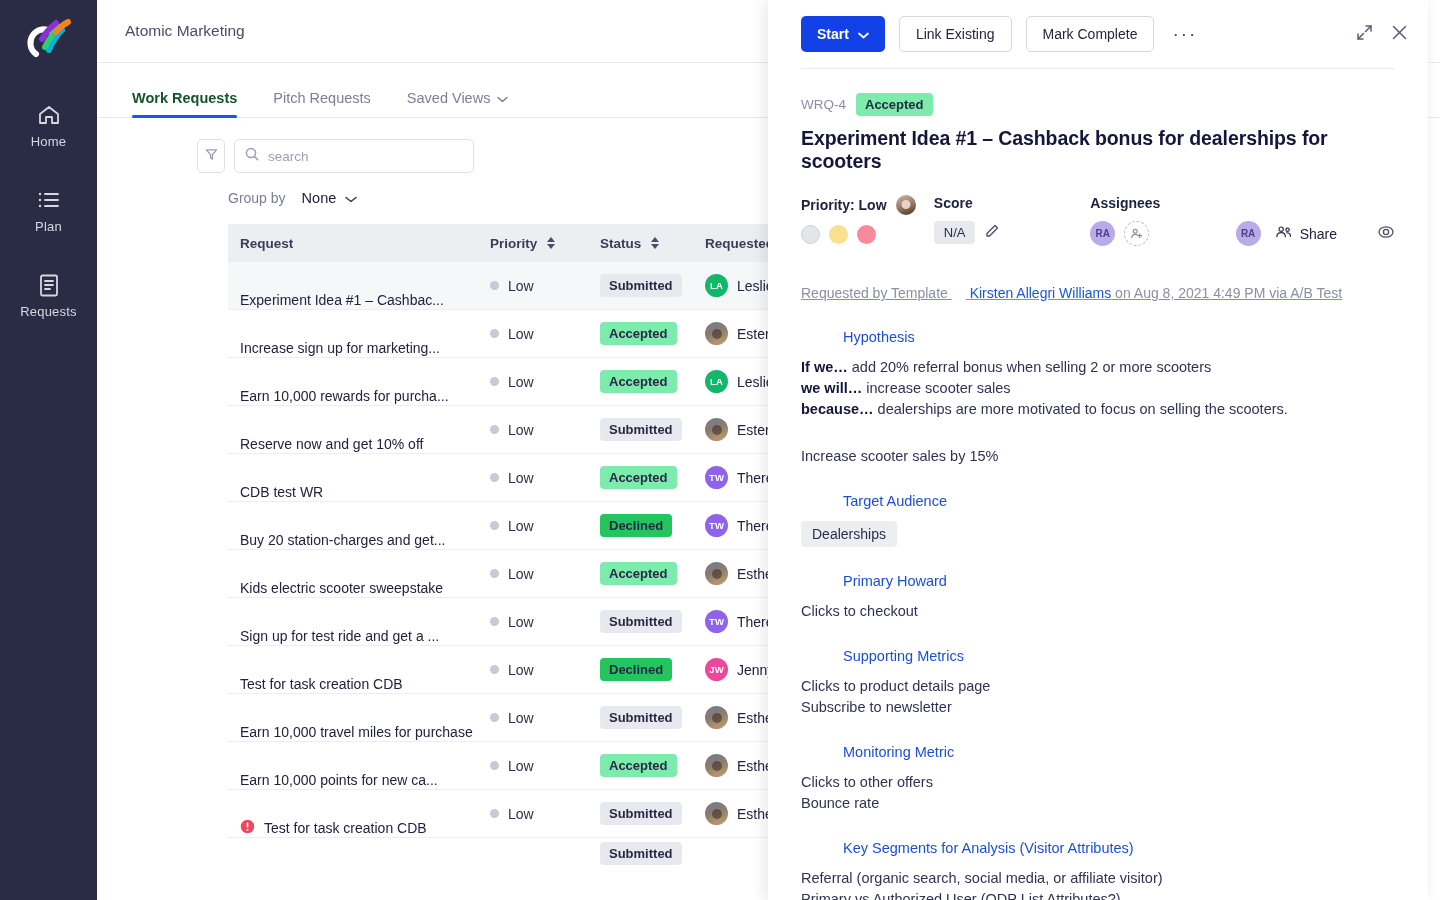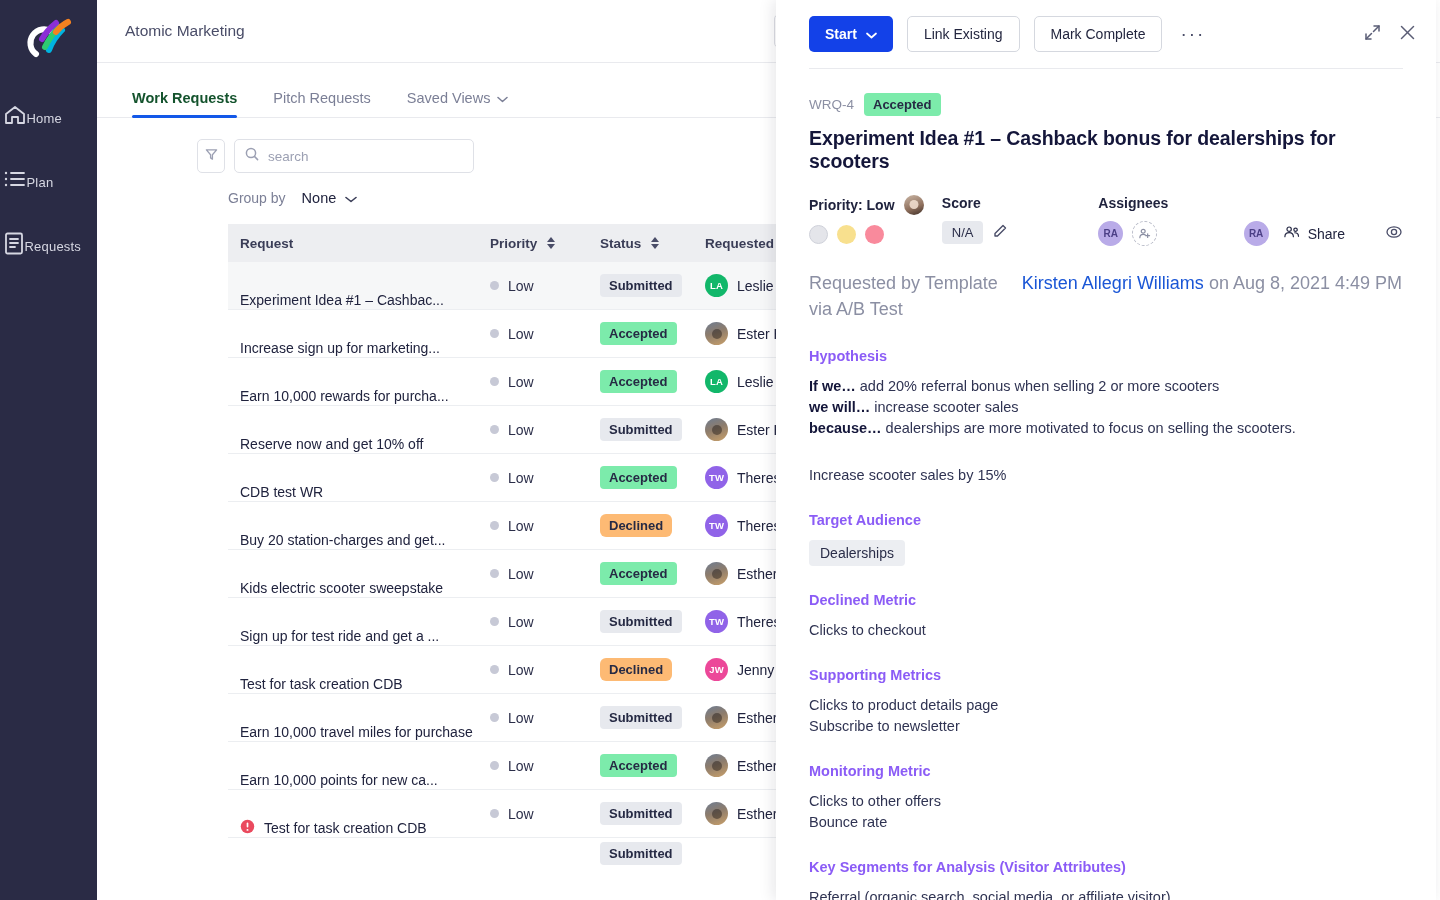--- a/index.html
+++ b/index.html
@@ -13,22 +13,22 @@
   .app { position: relative; width: 1440px; height: 900px; }
 
   
   .rail {
     position: absolute; left: 0; top: 0; width: 97px; height: 900px;
     background: #2a2b45;
     display: flex; flex-direction: column; align-items: center;
   }
   .logo { margin-top: 14px; width: 54px; height: 54px; position: relative; }
   .rail-item {
-    width: 92px; display: flex; flex-direction: row; align-items: center;
-    cursor: pointer; text-decoration: none;
+    width: 92px; display: flex; flex-direction: column; align-items: center;
+    cursor: pointer; text-decoration: none; justify-content: space-between;
   }
   .rail-item .ri-icon { height: 26px; display:flex; align-items:center; justify-content:center; }
   .rail-item .ri-label {
     color: #d6d7e2; font-size: 13px; margin-top: 6px; letter-spacing: .2px;
   }
   #rail-home { margin-top: 34px; }
   #rail-plan { margin-top: 38px; }
   #rail-requests { margin-top: 38px; }
 
   
@@ -123,21 +123,21 @@
   }
   .td-priority { width: 110px; display: flex; align-items: center; gap: 9px; color: #2b2e49; }
   .dot-low { width: 9px; height: 9px; border-radius: 50%; background: #c7c9d6; display:block; }
   .td-status { width: 105px; }
   .badge {
     display: inline-block; padding: 4px 9px; border-radius: 4px;
     font-size: 13px; font-weight: 600; color: #262a44;
   }
   .badge.submitted { background: #e7e9ee; }
   .badge.accepted { background: #7cebab; }
-  .badge.declined { background: #fdba74; border-radius: 6px; }
+  .badge.declined { background: #22c55e; }
   .td-reqby { width: 200px; display: flex; align-items: center; gap: 9px; white-space: nowrap; }
 
   .avatar {
     width: 23px; height: 23px; border-radius: 50%; flex: 0 0 23px;
     display: flex; align-items: center; justify-content: center;
     font-size: 9.5px; font-weight: 700; color: #fff; letter-spacing: .2px;
   }
   .avatar.photo {
     background: linear-gradient(160deg,#6f7d92 0%,#8d7c6c 45%,#c9a06a 100%);
     position: relative; overflow: hidden;
@@ -146,21 +146,21 @@
     content:""; position:absolute; left:50%; top:30%; width:10px; height:10px;
     transform:translateX(-50%); border-radius:50%; background:rgba(30,25,22,.45);
   }
   .alert-ico { flex: 0 0 15px; }
 
   .trow.partial { border-bottom: none; height: 30px; overflow: hidden; }
   .trow.partial .td-request { color: transparent; }
 
   
   .panel {
-    position: absolute; right: 4px; top: 0; width: 660px; height: 900px;
+    position: absolute; right: 12px; top: 0; width: 660px; height: 900px;
     background: #fff; box-shadow: -3px 0 14px rgba(20,22,40,.10);
     overflow: hidden;
   }
   .panel-actions {
     height: 68px; display: flex; align-items: center; padding: 0 20px 0 33px; gap: 14px;
   }
   .btn {
     height: 36px; border-radius: 5px; font-size: 14px; cursor: pointer;
     display: flex; align-items: center; justify-content: center; gap: 9px; padding: 0 16px;
     font-family: "Liberation Sans", sans-serif;
@@ -200,26 +200,26 @@
   .assignee-av {
     width: 25px; height: 25px; border-radius: 50%; background: #b9abe8; color: #4b3f86;
     font-size: 10px; font-weight: 700; display: flex; align-items: center; justify-content: center;
   }
   .add-assignee {
     width: 25px; height: 25px; border-radius: 50%; border: 1.5px dashed #b7bac7;
     display: flex; align-items: center; justify-content: center;
   }
   .share-txt { font-size: 14px; color: #20233e; }
 
-  .req-line { margin-top: 24px; font-size: 18px; color: #8b8fa3; line-height: 1.45; max-width: 600px; }
+  .req-line { margin-top: 37px; font-size: 14px; color: #8b8fa3; line-height: 1.45; max-width: 600px; text-decoration: underline; }
   .req-line .lbl { color: #8b8fa3; }
   .req-line .who { color: #1a56d6; }
 
   .section { margin-top: 26px; }
-  .section h4 { font-size: 14.5px; font-weight: 700; color: #8b5cf6; }
+  .section h4 { font-size: 14.5px; font-weight: 400; color: #1d4ed8; margin-left: 42px; }
   .section p { margin-top: 12px; font-size: 14.5px; color: #2f3352; line-height: 1.45; }
   .section p b { font-weight: 700; color: #14163a; }
   .chip {
     display: inline-block; margin-top: 12px; background: #eceef2; border-radius: 4px;
     padding: 5px 11px; font-size: 14px; color: #2b2e49;
   }
 </style>
 </head>
 <body>
 
@@ -658,21 +658,21 @@
       <div id="sections">
           <div class="section">
             <h4>Hypothesis</h4>
             <p><b>If we…</b> add 20% referral bonus when selling 2 or more scooters<br><b>we will…</b> increase scooter sales<br><b>because…</b> dealerships are more motivated to focus on selling the scooters.</p>
           </div>
           <div class="section">
             <p>Increase scooter sales by 15%</p>
           </div>
           <div class="section"><h4>Target Audience</h4><span class="chip">Dealerships</span></div>
           <div class="section">
-            <h4>Declined Metric</h4>
+            <h4>Primary Howard</h4>
             <p>Clicks to checkout</p>
           </div>
           <div class="section">
             <h4>Supporting Metrics</h4>
             <p>Clicks to product details page<br>Subscribe to newsletter</p>
           </div>
           <div class="section">
             <h4>Monitoring Metric</h4>
             <p>Clicks to other offers<br>Bounce rate</p>
           </div>

